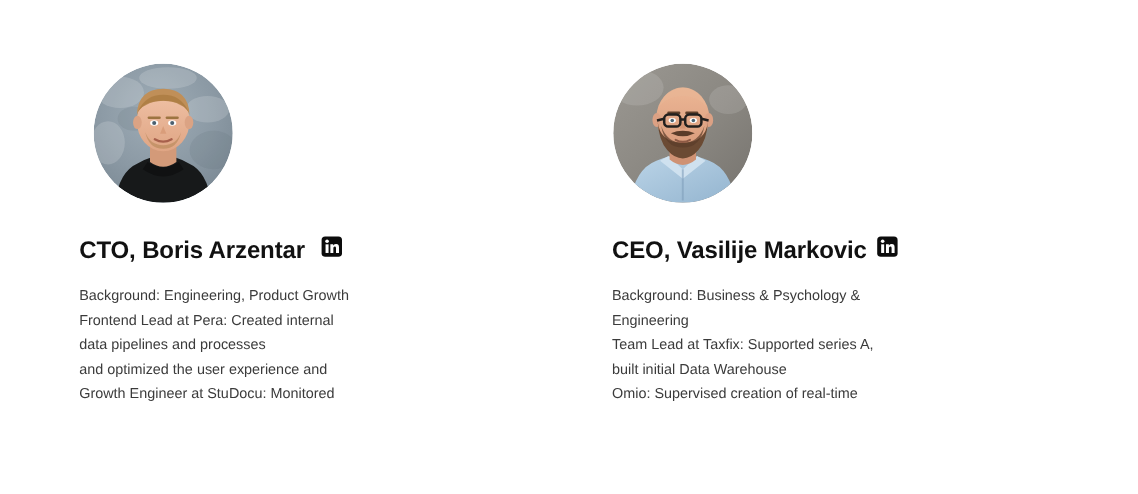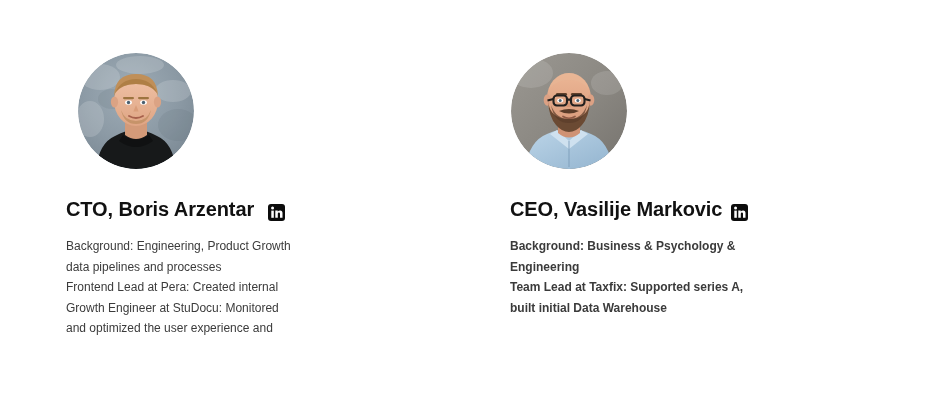--- a/index.html
+++ b/index.html
@@ -43,21 +43,21 @@
     width: 116px;
     height: 116px;
   }
 
   
   .name-row {
     position: absolute;
     top: 197px;
     left: 0;
     display: flex;
-    align-items: flex-end;
+    align-items: flex-start;
     white-space: nowrap;
   }
   .name-text {
     font-size: 20px;
     font-weight: bold;
     color: #111111;
     letter-spacing: -0.1px;
     line-height: 24px;
   }
   .linkedin-icon {
@@ -81,21 +81,21 @@
   
   .bio {
     position: absolute;
     top: 236px;
     left: 0;
     font-size: 12px;
     color: #3b3b3b;
     line-height: 20.5px;
   }
   .profile-left  .bio { width: 345px; }
-  .profile-right .bio { width: 345px; font-weight: bold; }
+  .profile-right .bio { width: 345px; }
   .bio-line { display: block; }
 </style>
 </head>
 <body>
 
 <div class="stage">
 
   <div class="profile profile-left">
 
     <div class="avatar avatar-left">
@@ -164,24 +164,24 @@
         <svg viewBox="0 0 17 17" xmlns="http://www.w3.org/2000/svg" aria-hidden="true">
           <rect x="3.3" y="6.6" width="2.5" height="7.2" fill="#ffffff"></rect>
           <circle cx="4.55" cy="4.1" r="1.5" fill="#ffffff"></circle>
           <path d="M7.3 6.6 h2.4 v1 q0.9 -1.2 2.5 -1.2 q2.3 0 2.3 2.7 v4.7 h-2.5 V9.6 q0 -1.2 -1.1 -1.2 q-1.1 0 -1.1 1.3 v4.1 H7.3 Z" fill="#ffffff"></path>
         </svg>
       </a>
     </div>
 
     <div class="bio">
       <span class="bio-line">Background: Engineering, Product Growth</span>
+      <span class="bio-line">Frontend Lead at Pera: Created internal</span>
       <span class="bio-line">data pipelines and processes</span>
-      <span class="bio-line">Frontend Lead at Pera: Created internal</span>
+      <span class="bio-line">and optimized the user experience and</span>
       <span class="bio-line">Growth Engineer at StuDocu: Monitored</span>
-      <span class="bio-line">and optimized the user experience and</span>
     </div>
   </div>
 
   <div class="profile profile-right">
 
     <div class="avatar avatar-right">
       <svg viewBox="0 0 116 116" xmlns="http://www.w3.org/2000/svg" aria-hidden="true">
         <defs>
           <linearGradient id="bgR" x1="0" y1="0" x2="1" y2="1">
             <stop offset="0%" stop-color="#9b9892"></stop>
@@ -258,16 +258,17 @@
           <path d="M7.3 6.6 h2.4 v1 q0.9 -1.2 2.5 -1.2 q2.3 0 2.3 2.7 v4.7 h-2.5 V9.6 q0 -1.2 -1.1 -1.2 q-1.1 0 -1.1 1.3 v4.1 H7.3 Z" fill="#ffffff"></path>
         </svg>
       </a>
     </div>
 
     <div class="bio">
       <span class="bio-line">Background: Business &amp; Psychology &amp;</span>
       <span class="bio-line">Engineering</span>
       <span class="bio-line">Team Lead at Taxfix: Supported series A,</span>
       <span class="bio-line">built initial Data Warehouse</span>
+      <span class="bio-line">Omio: Supervised creation of real-time</span>
     </div>
   </div>
 
 </div>
 
 </body></html>

